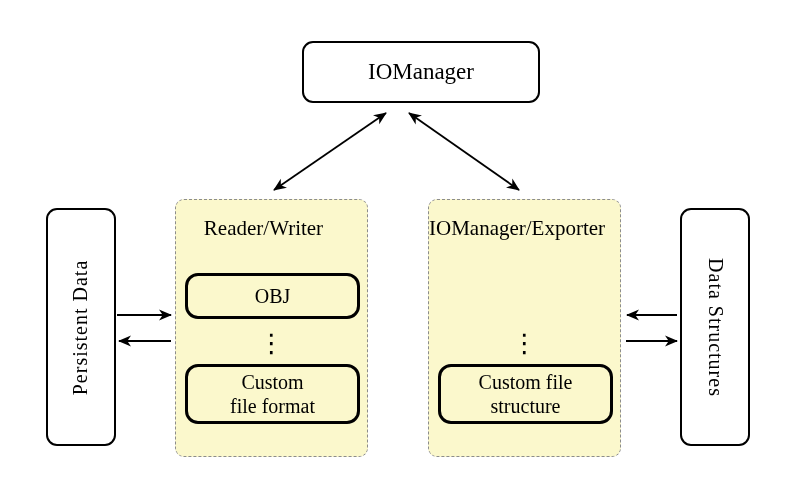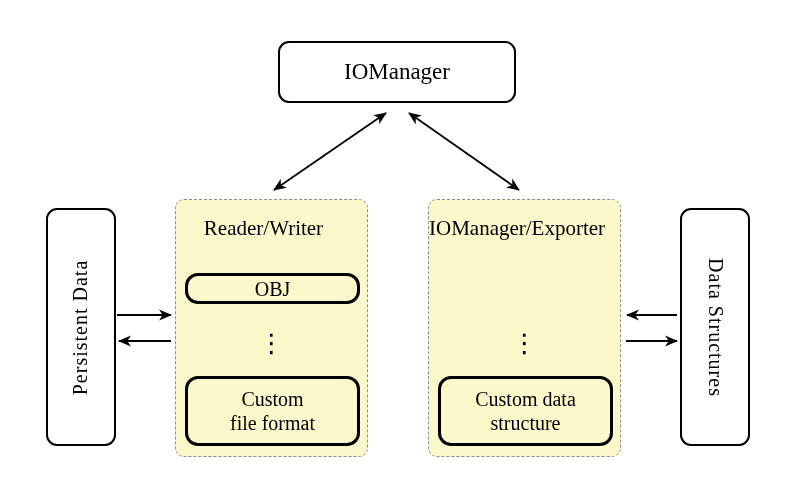--- a/index.html
+++ b/index.html
@@ -6,21 +6,21 @@
   .canvas {
     position:relative; width:800px; height:489px; background:#ffffff;
     font-family:"Liberation Serif","DejaVu Serif",serif; color:#000;
     overflow:hidden;
   }
   svg.arrows { position:absolute; left:0; top:0; width:800px; height:489px; }
 
   .round-box {
     position:absolute; background:#ffffff; border:2.5px solid #000;
     border-radius:11px; box-sizing:border-box;
-    display:flex; align-items:center; justify-content:center;
+    display:flex; align-items:center; justify-content:center;margin-left:24px;
   }
   .io-box { left:278px; top:41px; width:238px; height:62px; font-size:23px; }
 
   .panel {
     position:absolute; top:199px; width:193px; height:258px;
     background:#FBF8CC; border:1.6px dashed #8C8C8C; border-radius:9px;
     box-sizing:border-box;
   }
   .panel-rw { left:175px; }
   .panel-ie { left:428px; }
@@ -28,22 +28,22 @@
     position:absolute; top:16px; left:0; right:16px;
     text-align:center; font-size:21px;
   }
   .inner-box {
     position:absolute; left:9px; width:175px;
     background:#FBF8CC; border:3px solid #000; border-radius:13px;
     box-sizing:border-box; display:flex; align-items:center; justify-content:center;
     text-align:center; font-size:20px; line-height:1.2;
   }
   .inner-box span { white-space:pre-line; }
-  .item-top { top:73px; height:31px; }
-  .item-bottom { top:176px; height:70px;justify-content:center; }
+  .item-top { top:73px; height:46px; }
+  .item-bottom { top:164px; height:60px;justify-content:center; }
   .dots {
     position:absolute; top:129px; left:0; right:0; text-align:center;
     font-family:"DejaVu Sans",sans-serif; font-size:26px; line-height:1.1;
     color:#000;
   }
 
   .side-box {
     position:absolute; top:208px; width:70px; height:238px;
     background:#ffffff; border:2.5px solid #000; border-radius:11px;
     box-sizing:border-box; display:flex; align-items:center; justify-content:center;
@@ -86,21 +86,21 @@
     <div class="inner-box item-bottom">
       <span>Custom
 file format</span>
     </div>
   </div>
 
   <div class="panel panel-ie">
     <div class="panel-title">IOManager/Exporter</div>
     <div class="dots">⋮</div>
     <div class="inner-box item-bottom">
-      <span>Custom data
+      <span>Custom file
 structure</span>
     </div>
   </div>
 
   <div class="side-box side-left">
     <span class="rot-ccw">Persistent Data</span>
   </div>
 
   <div class="side-box side-right">
     <span class="rot-cw">Data Structures</span>

